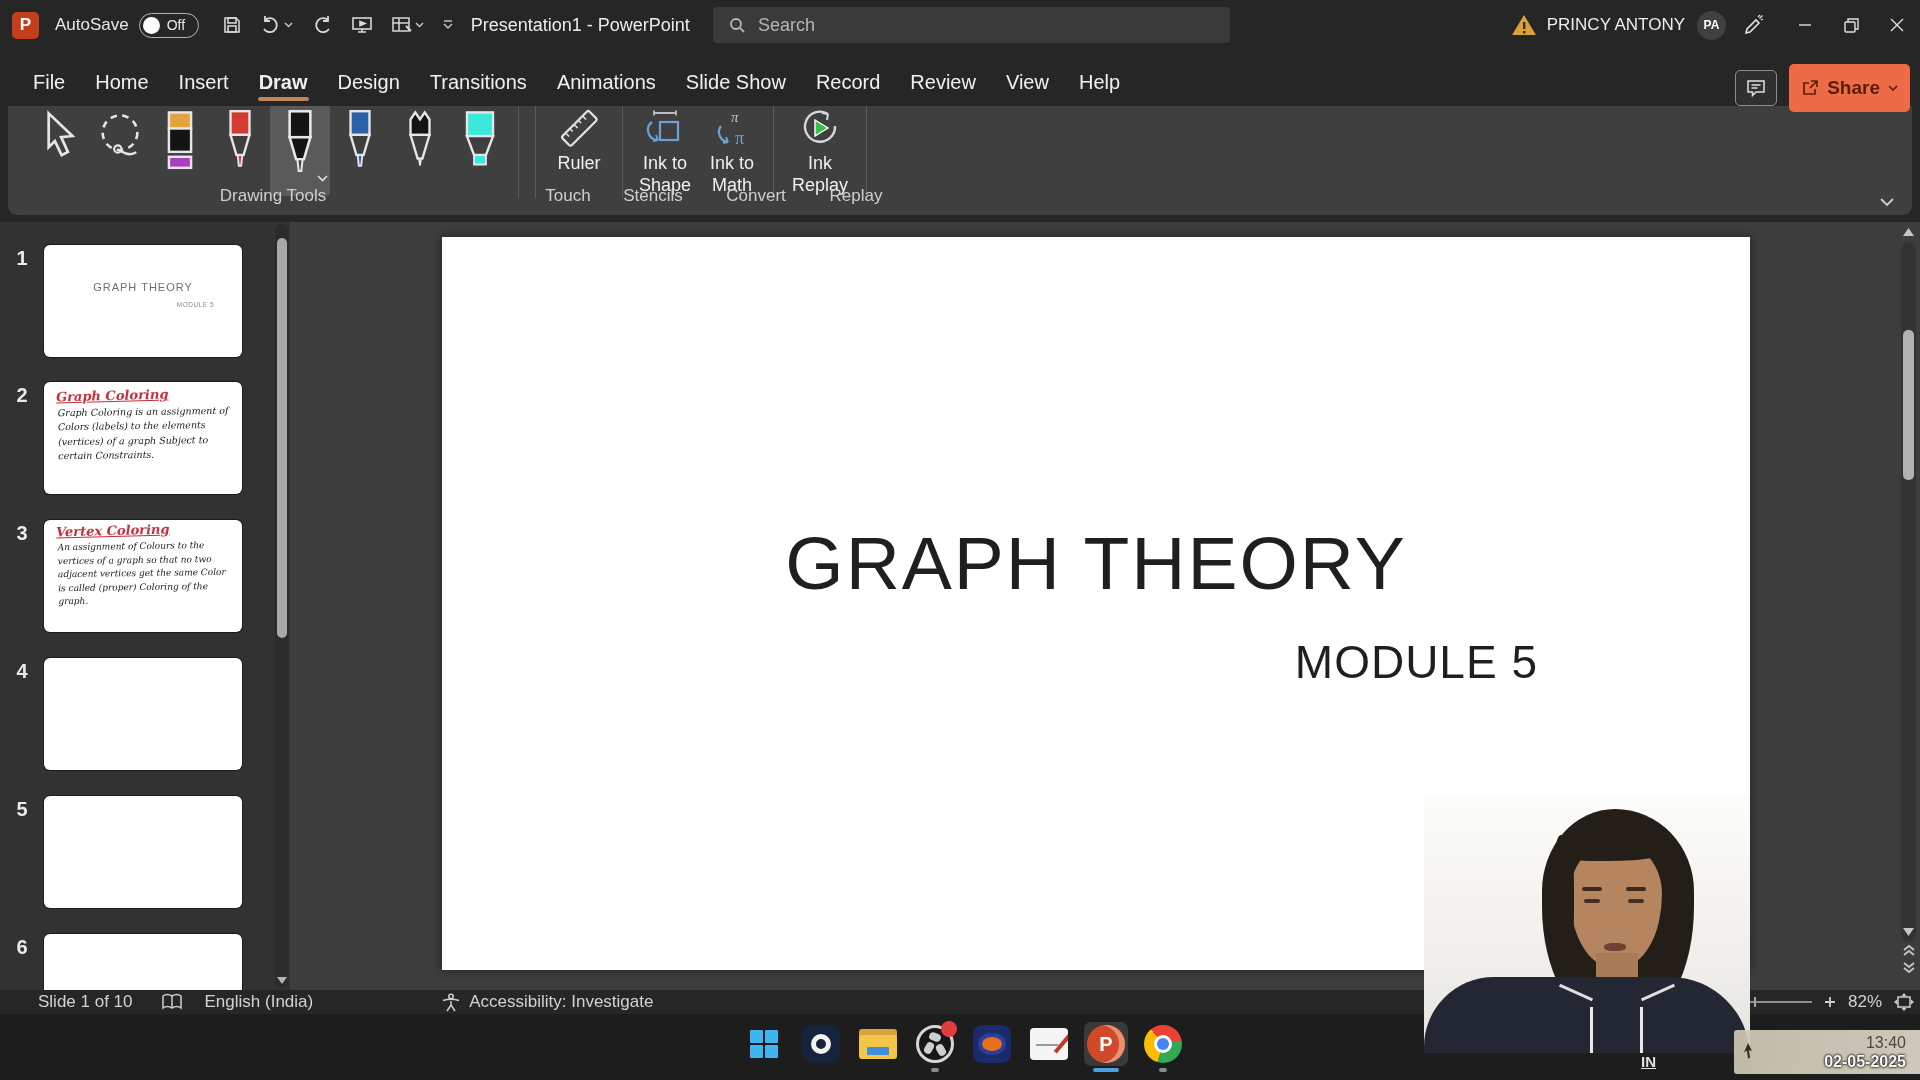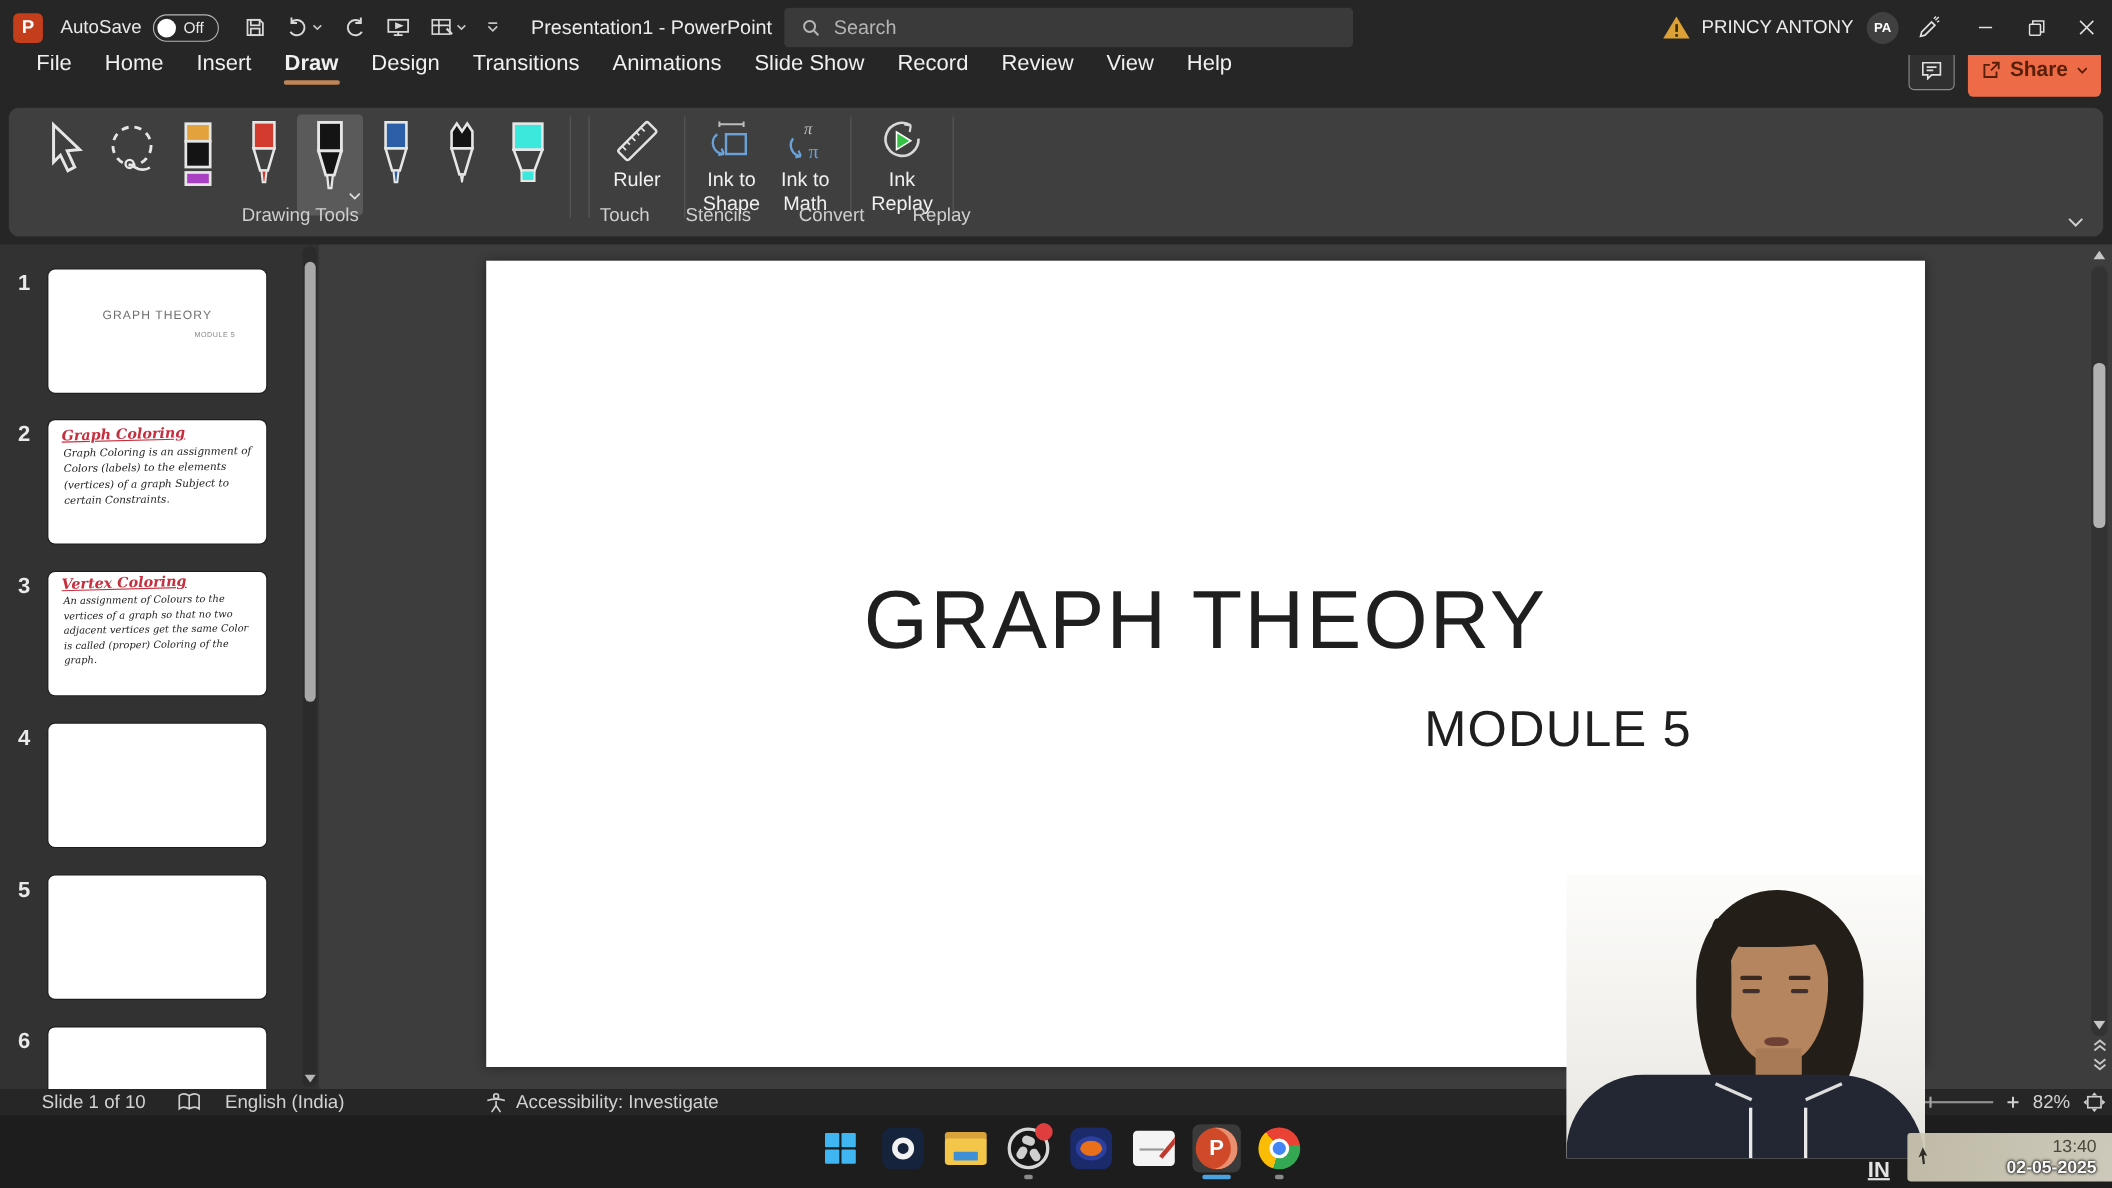--- a/index.html
+++ b/index.html
@@ -18,35 +18,35 @@
     background:#262626; display:flex; align-items:center; padding-left:12px; z-index:20; }
   .ppt-logo { width:27px; height:27px; border-radius:5px; background:#c43e1c;
     color:#fff; font-weight:bold; font-size:17px; display:flex; align-items:center; justify-content:center; }
   .autosave-label { margin-left:16px; font-size:17px; color:#e8e8e8; }
   .toggle { margin-left:10px; width:60px; height:25px; border:1.5px solid #b5b5b5; border-radius:13px;
     display:flex; align-items:center; padding:0 6px 0 3px; gap:7px; }
   .toggle .knob { width:17px; height:17px; border-radius:50%; background:#fff; }
   .toggle .state { font-size:14px; color:#e8e8e8; }
   .qat { display:flex; align-items:center; gap:8px; margin-left:18px; color:#d8d8d8; }
   .qat .btn { padding:4px 5px; display:flex; align-items:center; gap:2px; cursor:default; }
-  .doc-title { margin-left:24px; font-size:18px; color:#ececec; white-space:nowrap; }
+  .doc-title { margin-left:12px; font-size:18px; color:#ececec; white-space:nowrap; }
   .searchbox { position:absolute; left:713px; top:7px; width:517px; height:36px;
     background:#3a3a3a; border-radius:4px; display:flex; align-items:center; padding-left:16px; gap:12px; }
   .searchbox input { background:transparent; border:none; outline:none; color:#c4b5fd;
     font-size:18px; font-family:"Liberation Sans",sans-serif; width:420px; }
   .searchbox input::placeholder { color:#b5b5b5; }
   .tb-right { position:absolute; right:0; top:0; height:50px; display:flex; align-items:center; }
   .user-name { font-size:17px; color:#ededed; margin:0 12px 0 10px; white-space:nowrap; }
   .avatar { width:29px; height:29px; border-radius:50%; background:#404040; color:#fff;
     font-size:12px; font-weight:bold; display:flex; align-items:center; justify-content:center; }
   .tb-tool { margin:0 16px; }
   .wctl { width:46px; height:50px; display:flex; align-items:center; justify-content:center; color:#e0e0e0; }
 
   
-  .menubar { position:absolute; left:0; top:34px; width:1920px; height:48px; background:#262626;
+  .menubar { position:absolute; left:0; top:58px; width:1920px; height:48px; background:#262626;
     display:flex; align-items:center; padding-left:18px; z-index:19; }
   .mtab { font-size:20px; color:#f0f0f0; padding:8px 15px; position:relative; cursor:default; white-space:nowrap; }
   .mtab.active { font-weight:bold; }
   .mtab.active::after { content:""; position:absolute; left:14px; right:14px; bottom:1px; height:4px;
     border-radius:2px; background:#c08457; }
   .mb-right { position:absolute; right:10px; top:6px; display:flex; align-items:center; gap:12px; }
   .comment-btn { width:42px; height:36px; border:1px solid #8b8b8b; border-radius:5px; background:#303030;
     display:flex; align-items:center; justify-content:center; }
   .share-btn { height:48px; padding:0 12px; border-radius:5px; background:#ed6c47; color:#5a1f0b;
     display:flex; align-items:center; gap:8px; font-size:19px; font-weight:bold; }
@@ -131,21 +131,21 @@
   .wb { width:38px; height:32px; background:#f4f4f4; border-radius:4px; position:relative; overflow:hidden; }
   .wb .stroke { position:absolute; left:6px; top:16px; width:22px; height:2px; background:#9a9a9a; }
   .wb .pen { position:absolute; right:3px; top:3px; width:4px; height:24px; background:#c0392b; transform:rotate(40deg); }
   .ppt-app { width:38px; height:38px; border-radius:50%; background:#d04a2a; color:#fff; font-weight:bold;
     font-size:20px; display:flex; align-items:center; justify-content:center; box-shadow:inset -6px 0 0 #e8906f; }
   .chrome { width:38px; height:38px; border-radius:50%;
     background:conic-gradient(from -40deg, #ea4335 0 33%, #34a853 0 66%, #fbbc05 0 100%); position:relative; }
   .chrome .hub { position:absolute; left:50%; top:50%; transform:translate(-50%,-50%); width:18px; height:18px;
     border-radius:50%; background:#fff; display:flex; align-items:center; justify-content:center; }
   .chrome .hub div { width:12px; height:12px; border-radius:50%; background:#4285f4; }
-  .lang-ind { position:absolute; left:1698px; top:39px; font-size:20px; font-weight:bold; color:#e2e2e2;text-decoration:underline; }
+  .lang-ind { position:absolute; left:1641px; top:39px; font-size:15px; font-weight:bold; color:#e2e2e2;text-decoration:underline; }
 
   
   .webcam { position:absolute; left:1424px; top:795px; width:326px; height:258px; overflow:hidden;
     background:linear-gradient(180deg,#fcfcfa 0%,#efede9 70%,#e4e2dd 100%); z-index:50; }
   .hair-back { position:absolute; left:118px; top:14px; width:152px; height:216px; background:#241e18;
     border-radius:48% 52% 42% 44% / 38% 38% 55% 55%; }
   .face { position:absolute; left:146px; top:46px; width:92px; height:126px; background:#b5855f;
     border-radius:50% 50% 45% 45% / 42% 42% 58% 58%; }
   .fringe { position:absolute; left:138px; top:26px; width:108px; height:40px; background:#241e18;
     border-radius:50% 50% 68% 30% / 90% 90% 30% 30%; }

